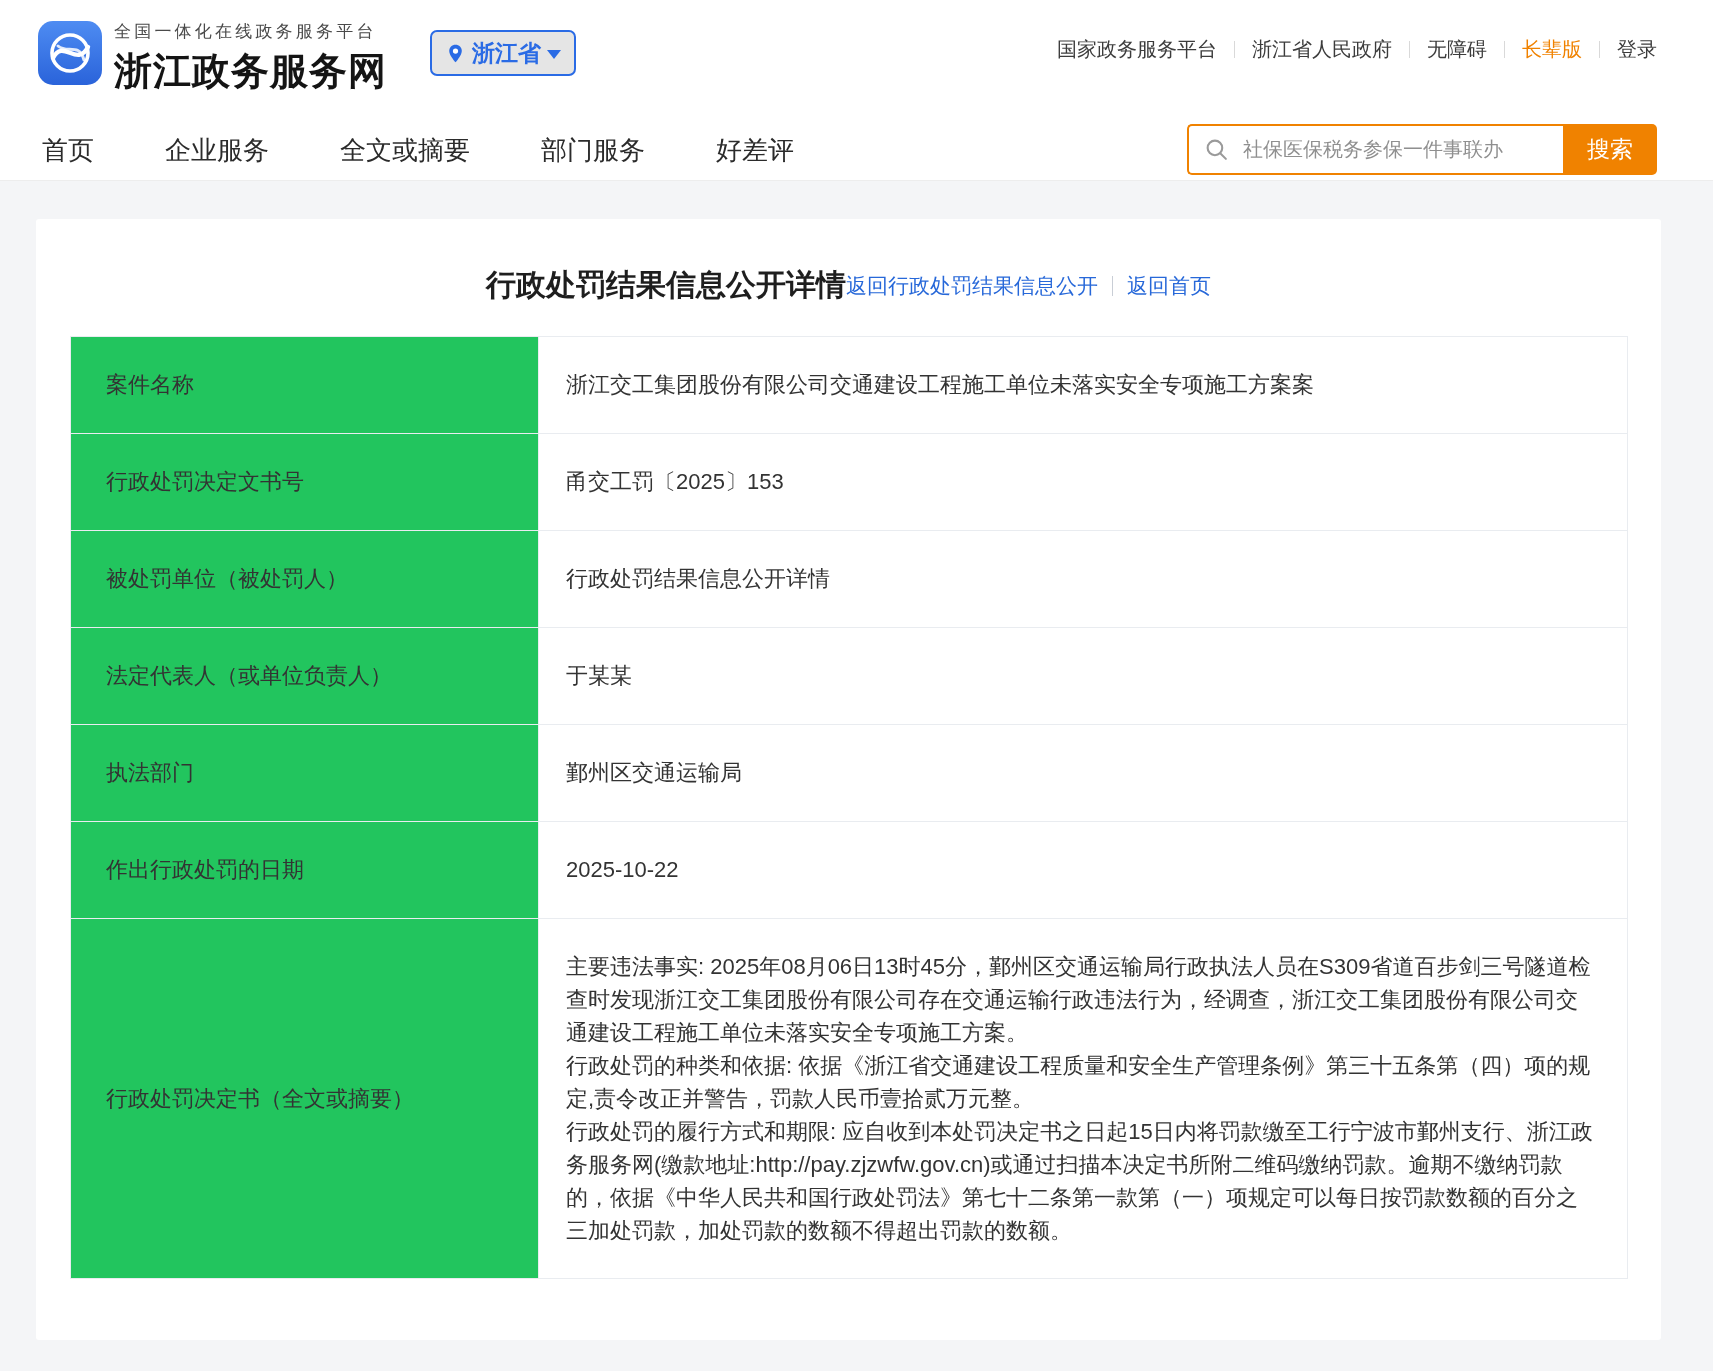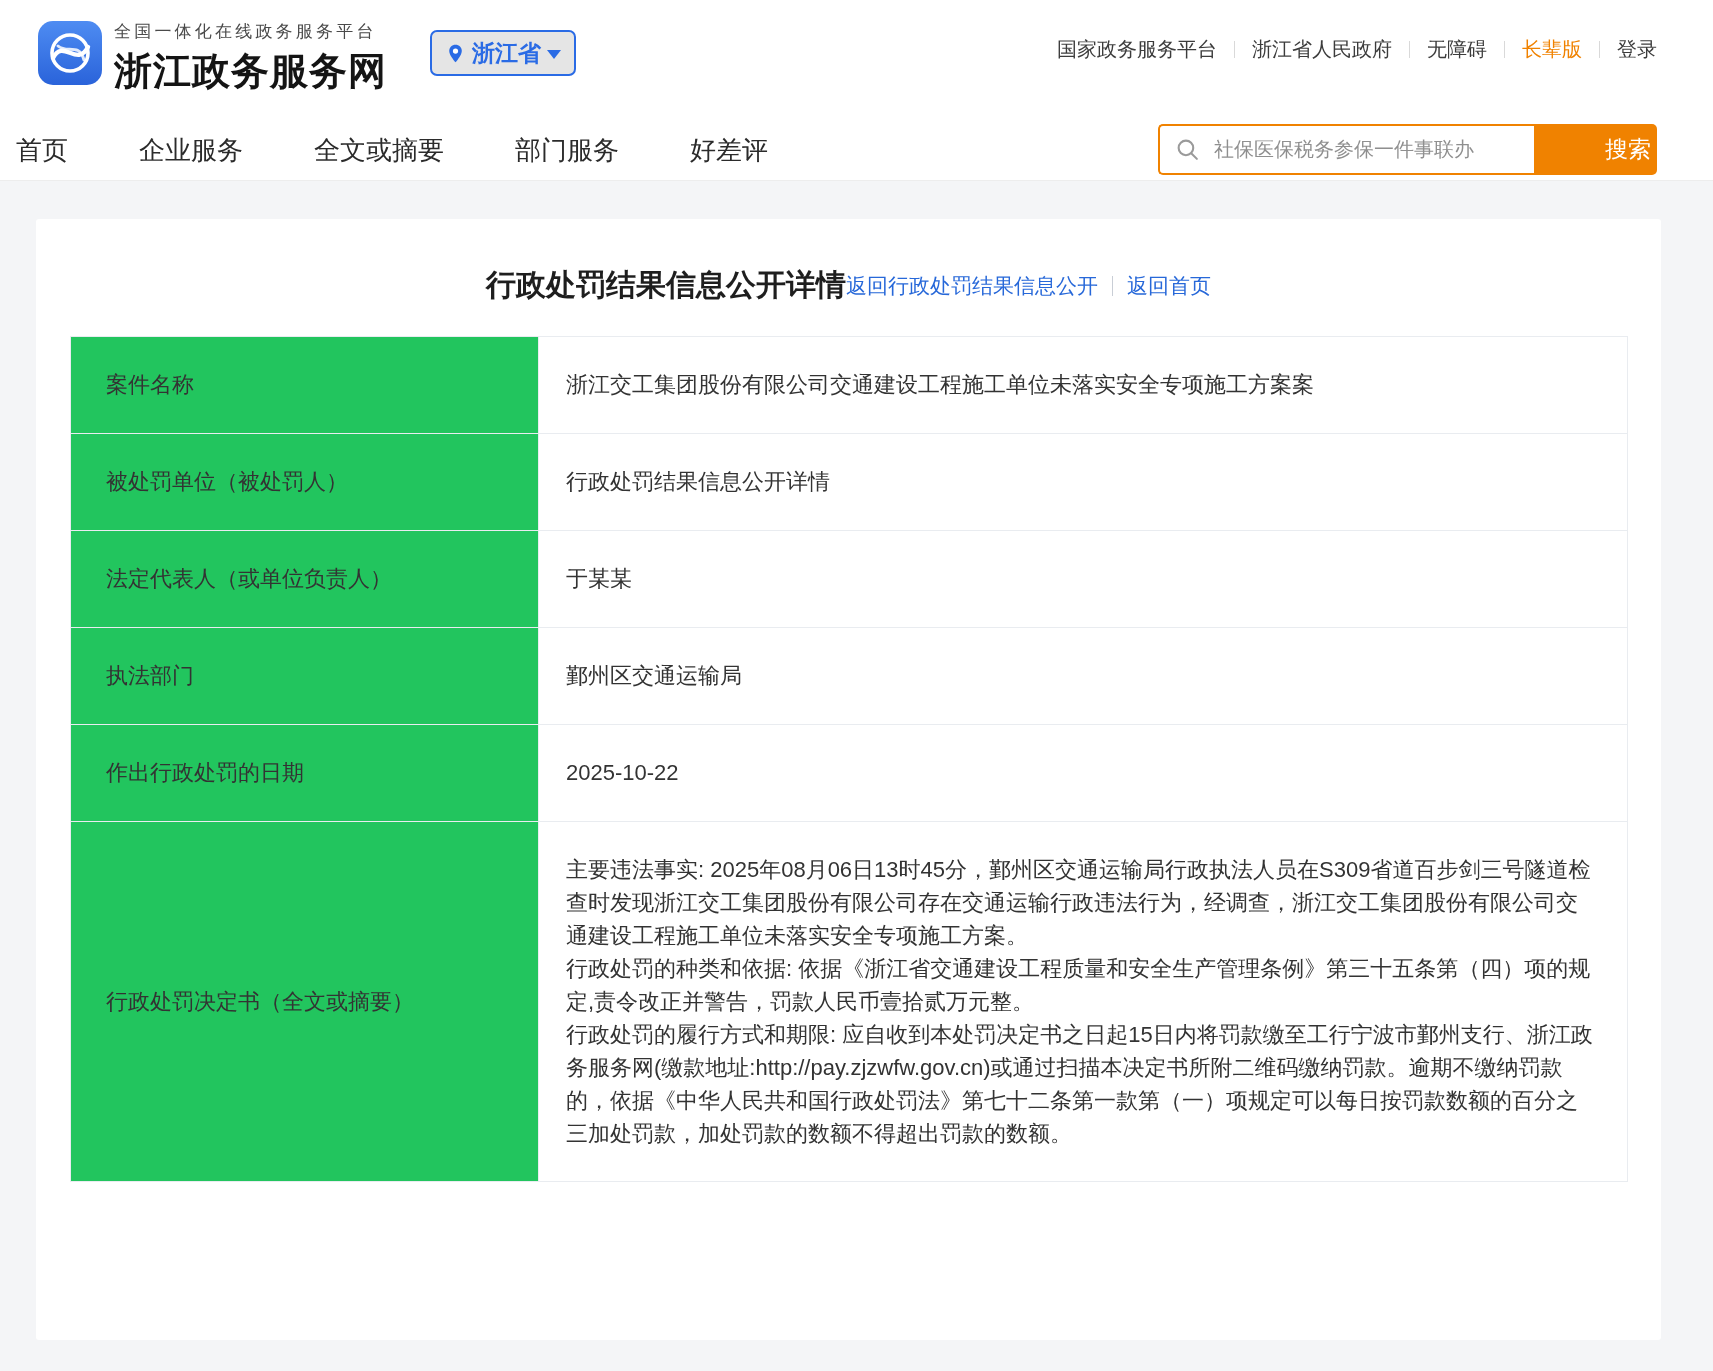--- a/index.html
+++ b/index.html
@@ -23,34 +23,34 @@
     color:#2a6be5; font-size:23px; font-weight:bold; padding:0 13px; cursor:pointer;
     font-family:"Liberation Sans", sans-serif;
   }
   .caret-down { width:0; height:0; border-left:7px solid transparent; border-right:7px solid transparent; border-top:9px solid #2a6be5; margin-top:3px; }
   .top-links { position:absolute; right:56px; top:36px; display:flex; align-items:center; font-size:20px; color:#3c3c3c; }
   .top-links a { color:#3c3c3c; text-decoration:none; cursor:pointer; white-space:nowrap; }
   .top-links a.orange { color:#f08200; }
   .vline { width:1px; height:17px; background:#d9d9d9; margin:0 17px; }
   
   .nav { position:relative; height:61px; border-bottom:1px solid #ededed; background:#fff; }
-  .nav-items { display:flex; align-items:center; height:100%; padding-left:16px; }
+  .nav-items { display:flex; align-items:center; height:100%; padding-left:42px; }
   .nav-items a { font-size:26px; color:#2b2b2b; text-decoration:none; margin-right:71px; cursor:pointer; white-space:nowrap; }
   .search-wrap { position:absolute; right:56px; top:4px; display:flex; height:51px; }
   .search-input-box { position:relative; }
   .search-input-box input {
     width:376px; height:51px; border:2px solid #f08200; border-right:none;
     border-radius:5px 0 0 5px; padding:0 10px 0 54px; font-size:20px; color:#333;
     outline:none; font-family:"Liberation Sans", sans-serif;
   }
   .search-input-box input::placeholder { color:#8f8f8f; }
   .search-icon { position:absolute; left:17px; top:13px; }
   .search-btn {
-    width:123px; height:51px; background:#f08200; color:#fff; border:none;
-    border-radius:0 5px 5px 0; font-size:23px; cursor:pointer; font-family:"Liberation Sans", sans-serif;text-align:right;
+    width:94px; height:51px; background:#f08200; color:#fff; border:none;
+    border-radius:0 5px 5px 0; font-size:23px; cursor:pointer; font-family:"Liberation Sans", sans-serif;
   }
   
   .content { background:#f4f5f7; padding:38px 0 31px 0; }
   .card { width:1625px; margin-left:36px; background:#fff; border-radius:3px; min-height:1121px; padding-bottom:56px; }
   .card-head { display:flex; justify-content:center; align-items:center; padding:46px 34px 30px 34px; }
   .page-title { margin:0; font-size:30px; font-weight:bold; color:#1e1e1e; }
   .back-links { display:flex; align-items:center; font-size:21px; }
   .back-links a { color:#2768d9; text-decoration:none; cursor:pointer; white-space:nowrap; }
   .vline2 { width:1px; height:20px; background:#c9ced6; margin:0 14px; }
   
@@ -135,20 +135,24 @@
         <a>返回首页</a>
       </div>
     </div>
     <table class="detail-table">
       <tbody>
           <tr class="r">
         <td class="lbl">案件名称</td>
         <td class="val">浙江交工集团股份有限公司交通建设工程施工单位未落实安全专项施工方案案</td>
       </tr>
       <tr class="r">
+        <td class="lbl">行政处罚决定文书号</td>
+        <td class="val">甬交工罚〔2025〕153</td>
+      </tr>
+      <tr class="r">
         <td class="lbl">被处罚单位（被处罚人）</td>
         <td class="val">行政处罚结果信息公开详情</td>
       </tr>
       <tr class="r">
         <td class="lbl">法定代表人（或单位负责人）</td>
         <td class="val">于某某</td>
       </tr>
       <tr class="r">
         <td class="lbl">执法部门</td>
         <td class="val">鄞州区交通运输局</td>

